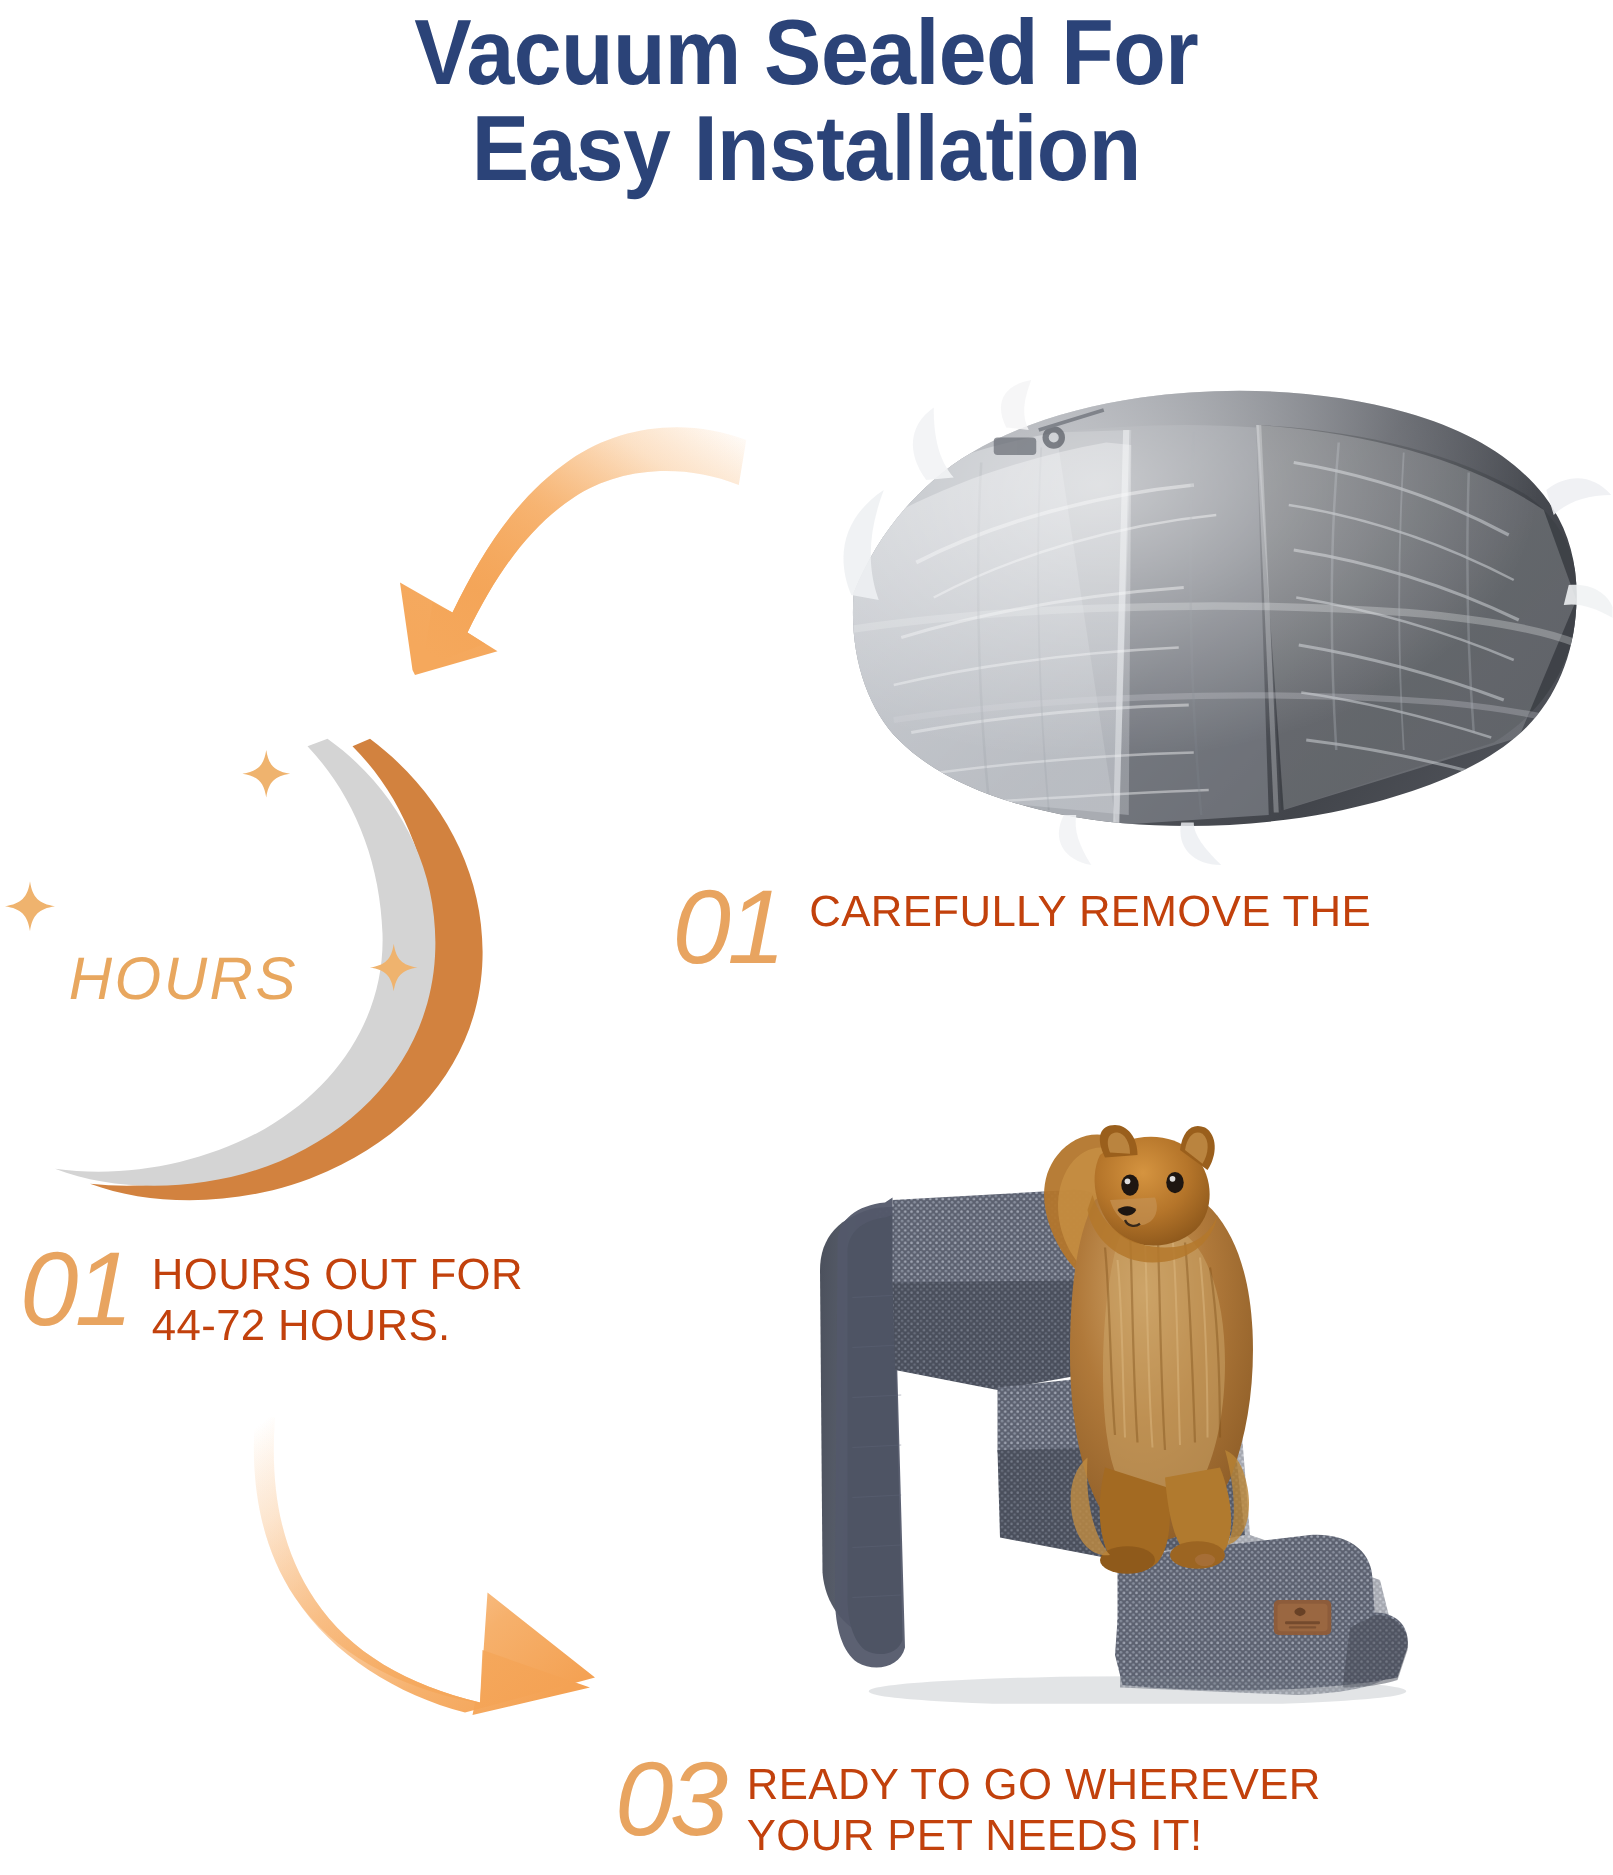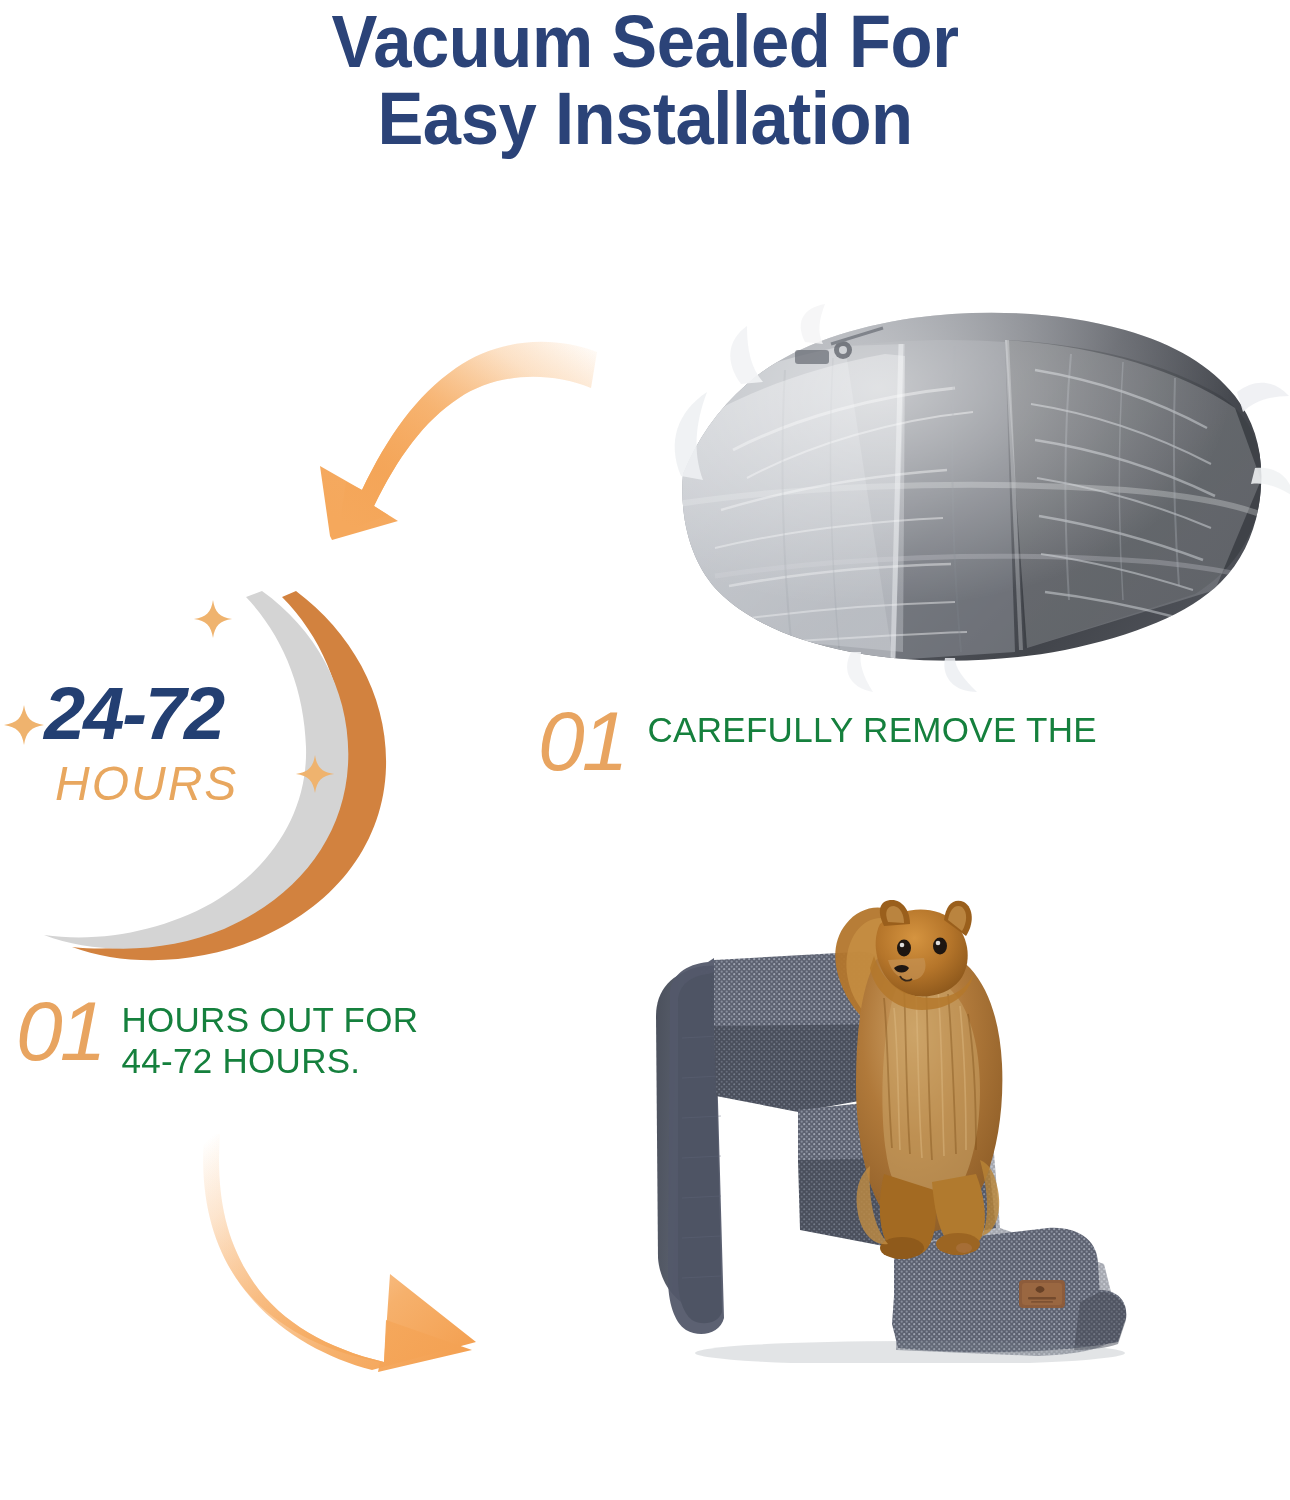--- a/index.html
+++ b/index.html
@@ -83,21 +83,21 @@
   .step-num {
     font-size: 84px;
     font-weight: normal;
     font-style: italic;
     color: #e8a460;
     line-height: 0.86;
     letter-spacing: -3px;
     white-space: nowrap;
   }
   .step-text {
-    color: #15803d;
+    color: #c2410c;
     font-size: 35px;
     line-height: 1.16;
     letter-spacing: 0.3px;
     white-space: nowrap;
     padding-top: 5px;
   }
   .step-text span { display: block; }
 
   #step-01 { left: 538px; top: 705px; }
   #step-01 .step-num { margin-right: 22px; }
@@ -290,21 +290,20 @@
     <svg class="sparkle" style="left:2px; top:118px;" width="44" height="44" viewBox="0 0 44 44" xmlns="http://www.w3.org/2000/svg">
       <path d="M22,2 C24,15 29,20 42,22 C29,24 24,29 22,42 C20,29 15,24 2,22 C15,20 20,15 22,2 Z" fill="#efb36e"></path>
     </svg>
     <svg class="sparkle" style="left:192px; top:13px;" width="42" height="42" viewBox="0 0 44 44" xmlns="http://www.w3.org/2000/svg">
       <path d="M22,2 C24,15 29,20 42,22 C29,24 24,29 22,42 C20,29 15,24 2,22 C15,20 20,15 22,2 Z" fill="#efb36e"></path>
     </svg>
     <svg class="sparkle" style="left:294px; top:168px;" width="42" height="42" viewBox="0 0 44 44" xmlns="http://www.w3.org/2000/svg">
       <path d="M22,2 C24,15 29,20 42,22 C29,24 24,29 22,42 C20,29 15,24 2,22 C15,20 20,15 22,2 Z" fill="#efb36e"></path>
     </svg>
 
-    <div class="badge-num">24-72</div>
     <div class="badge-unit">HOURS</div>
   </div>
 
   <div class="step" id="step-01">
     <div class="step-num">01</div>
     <div class="step-text">
       <span>CAREFULLY REMOVE THE</span>
     </div>
   </div>
 
@@ -558,14 +557,21 @@
         <circle cx="254" cy="47" r="2.3" fill="#ffffff" opacity="0.85"></circle>
         <circle cx="290" cy="45" r="2.3" fill="#ffffff" opacity="0.85"></circle>
 
         <path d="M246,70 C250,66 258,66 261,70 C258,76 249,76 246,70 Z" fill="#1d1612"></path>
 
         <path d="M252,78 C254,83 260,84 264,81" stroke="#35271a" stroke-width="1.8" fill="none"></path>
       </g>
     </svg>
   </div>
 
+  <div class="step" id="step-03">
+    <div class="step-num">03</div>
+    <div class="step-text">
+      <span>READY TO GO WHEREVER</span>
+      <span>YOUR PET NEEDS IT!</span>
+    </div>
+  </div>
 
 </div>
 
 </body></html>

